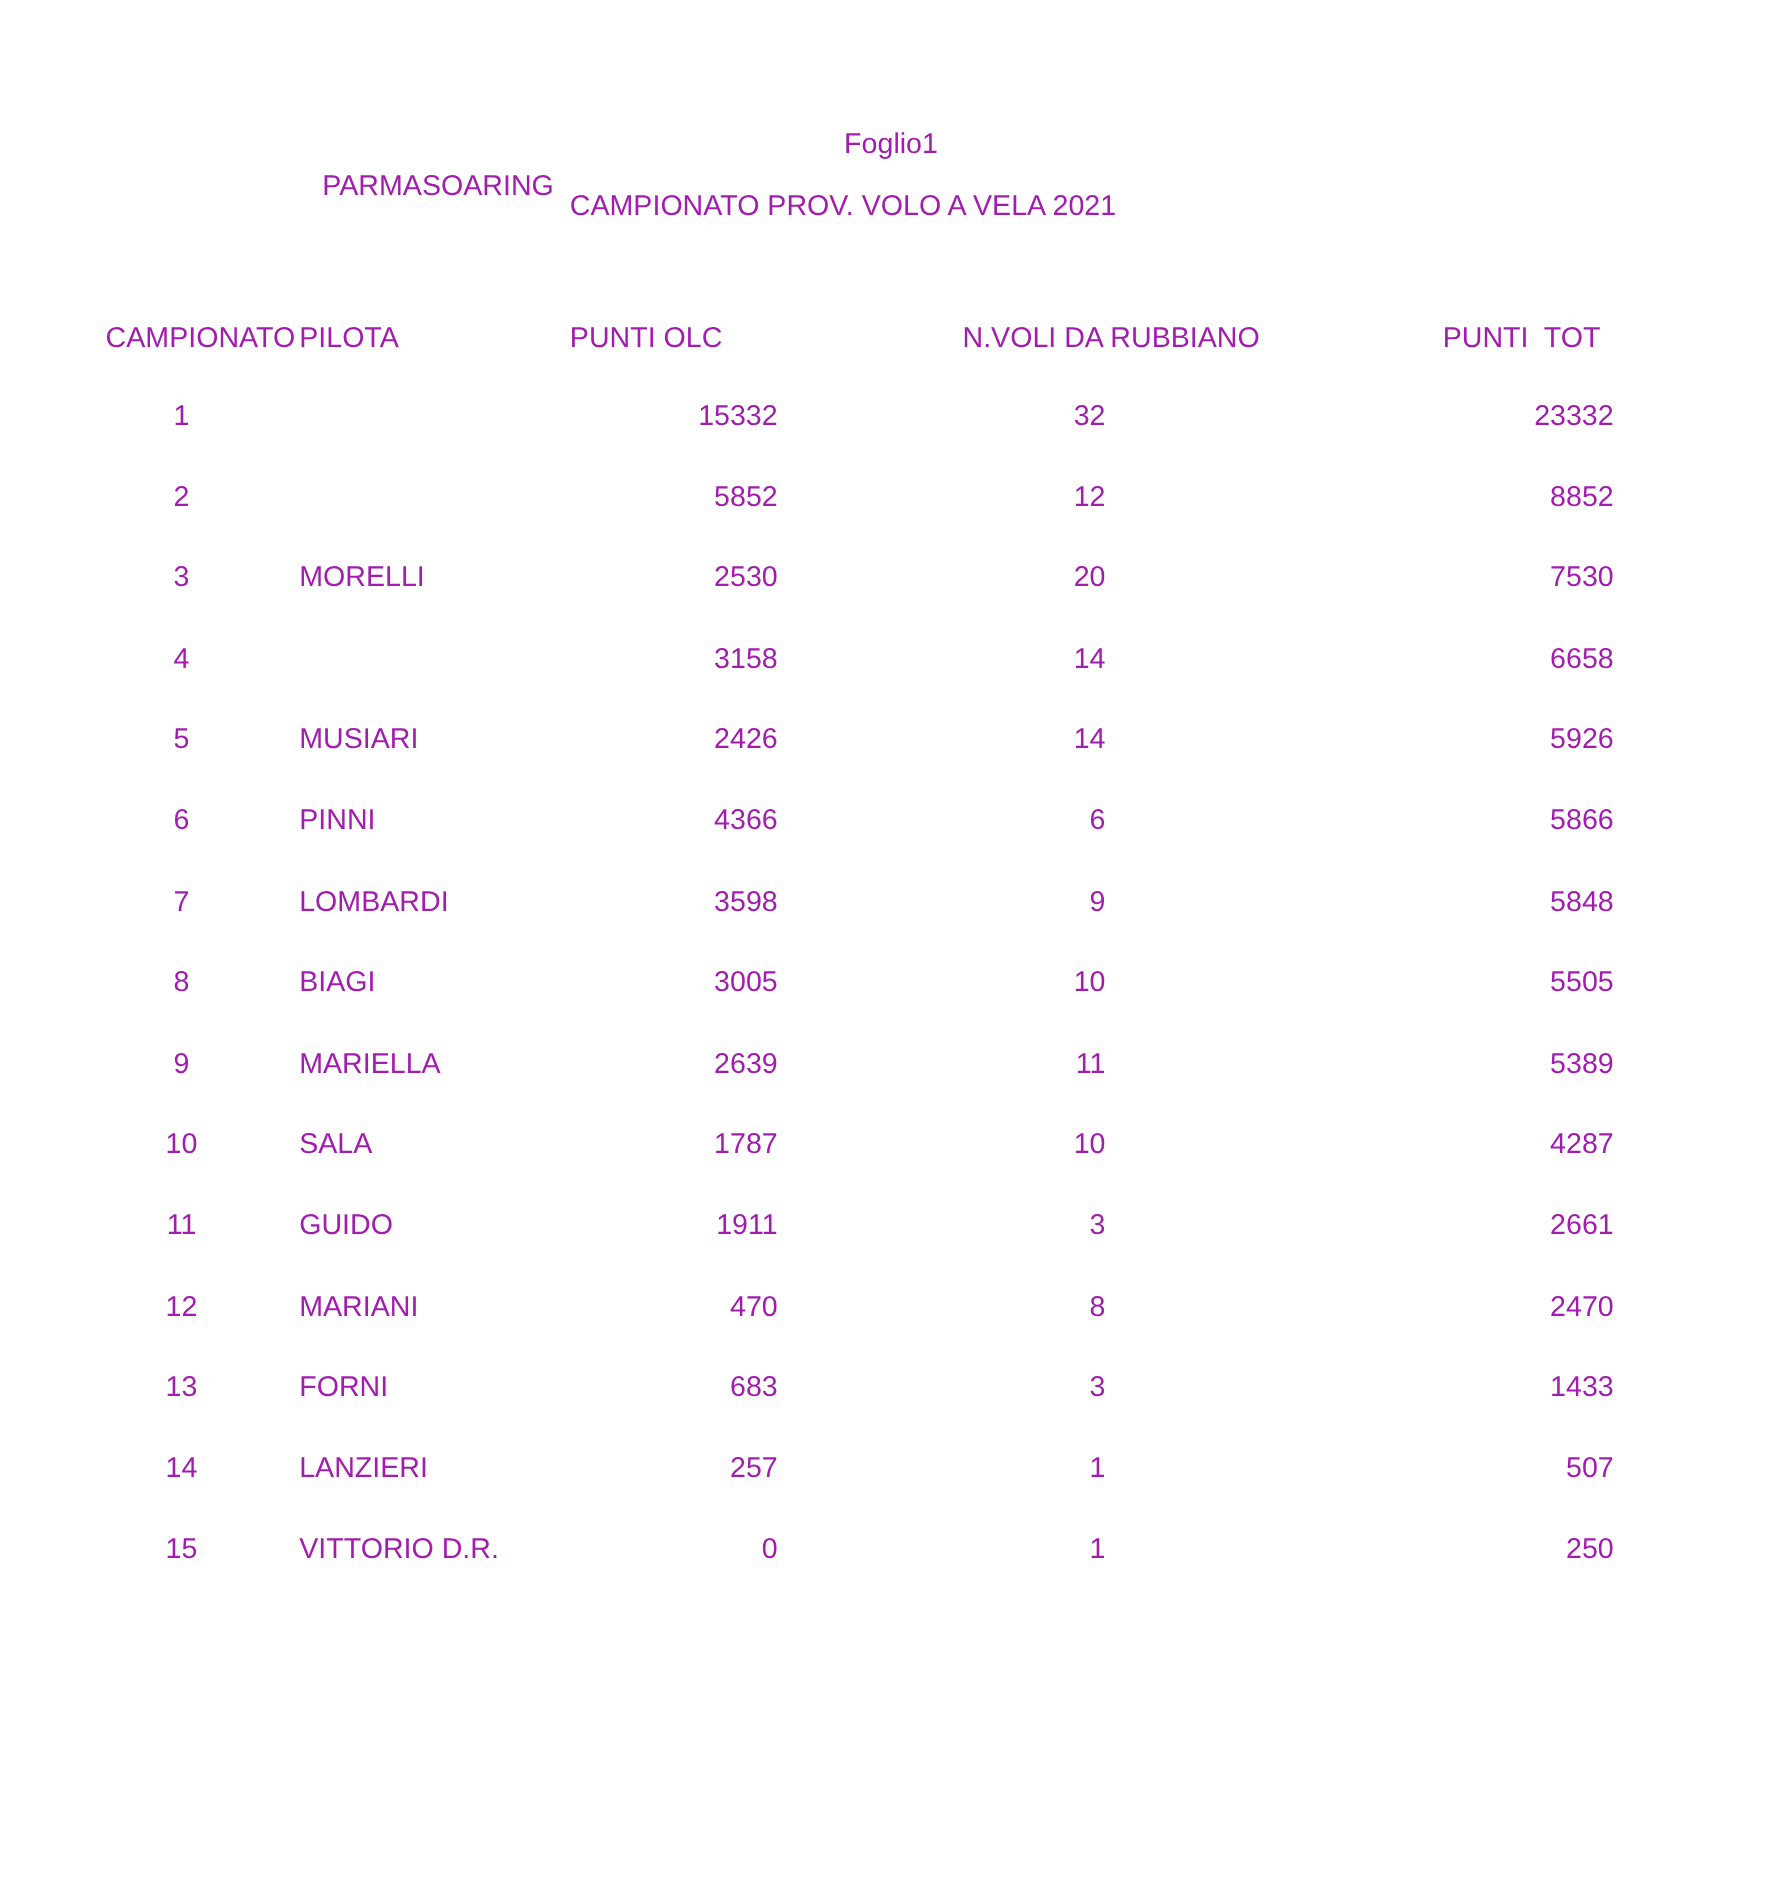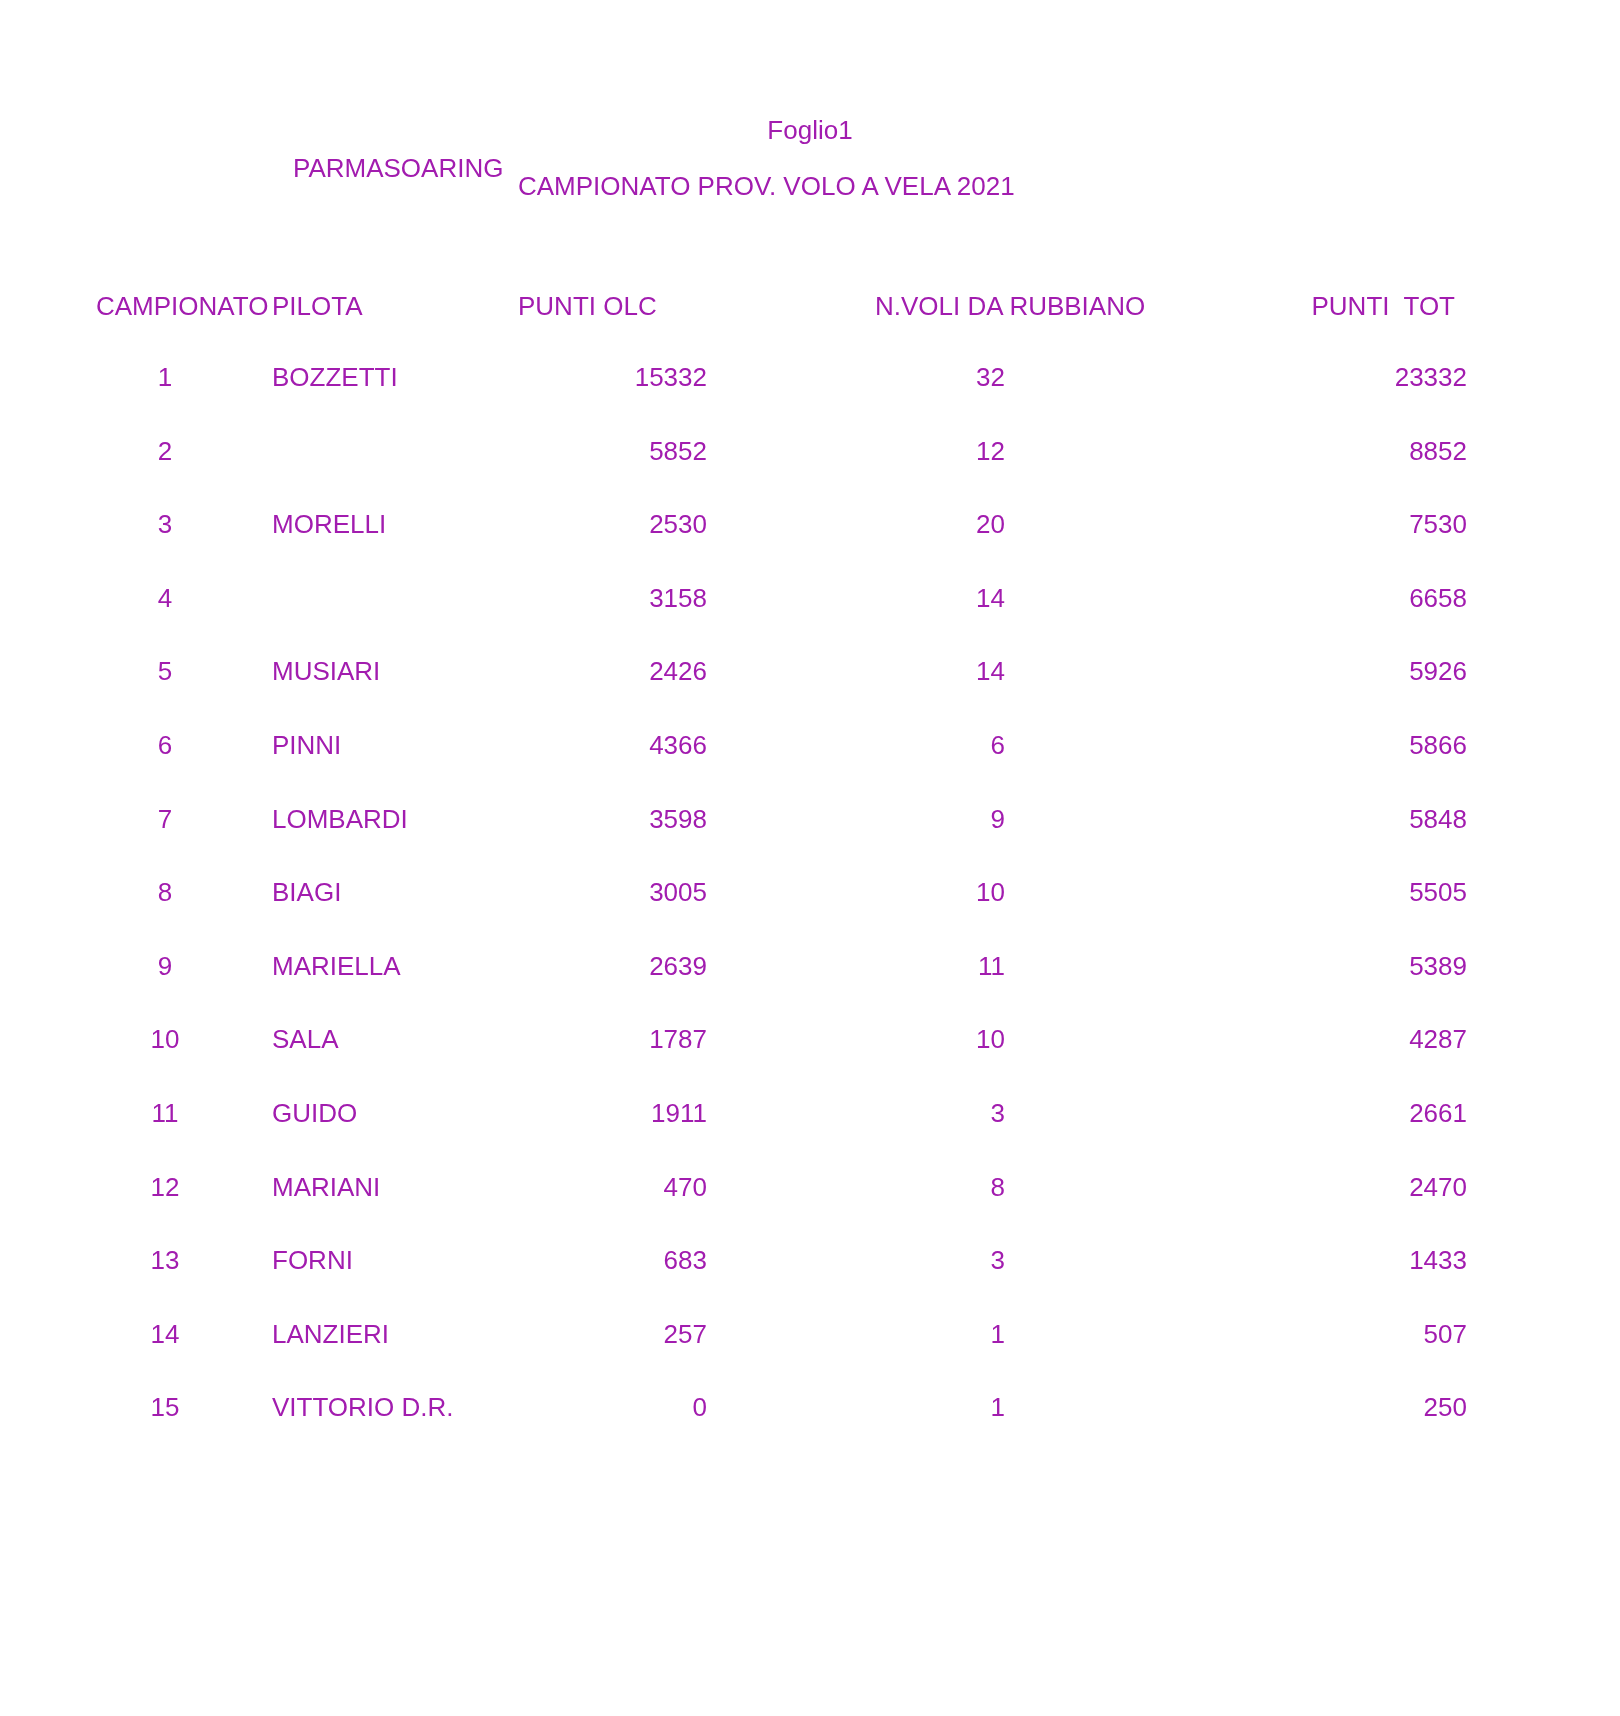--- a/index.html
+++ b/index.html
@@ -60,21 +60,20 @@
     <div class="abs h-classifica">CAMPIONATO</div>
     <div class="abs h-pilota">PILOTA</div>
     <div class="abs h-olc">PUNTI OLC</div>
     <div class="abs h-voli">N.VOLI DA RUBBIANO</div>
     <div class="abs h-tot pre">PUNTI  TOT</div>
   </div>
 
   <div id="rows">
       <div class="row" style="top: 359px;">
       <div class="c rank">1</div>
-      <div class="c pilot">BOZZETTI</div>
       <div class="c olc">15332</div>
       <div class="c voli">32</div>
       <div class="c tot">23332</div>
     </div>
       <div class="row" style="top: 432.6px;">
       <div class="c rank">2</div>
       <div class="c olc">5852</div>
       <div class="c voli">12</div>
       <div class="c tot">8852</div>
     </div>

